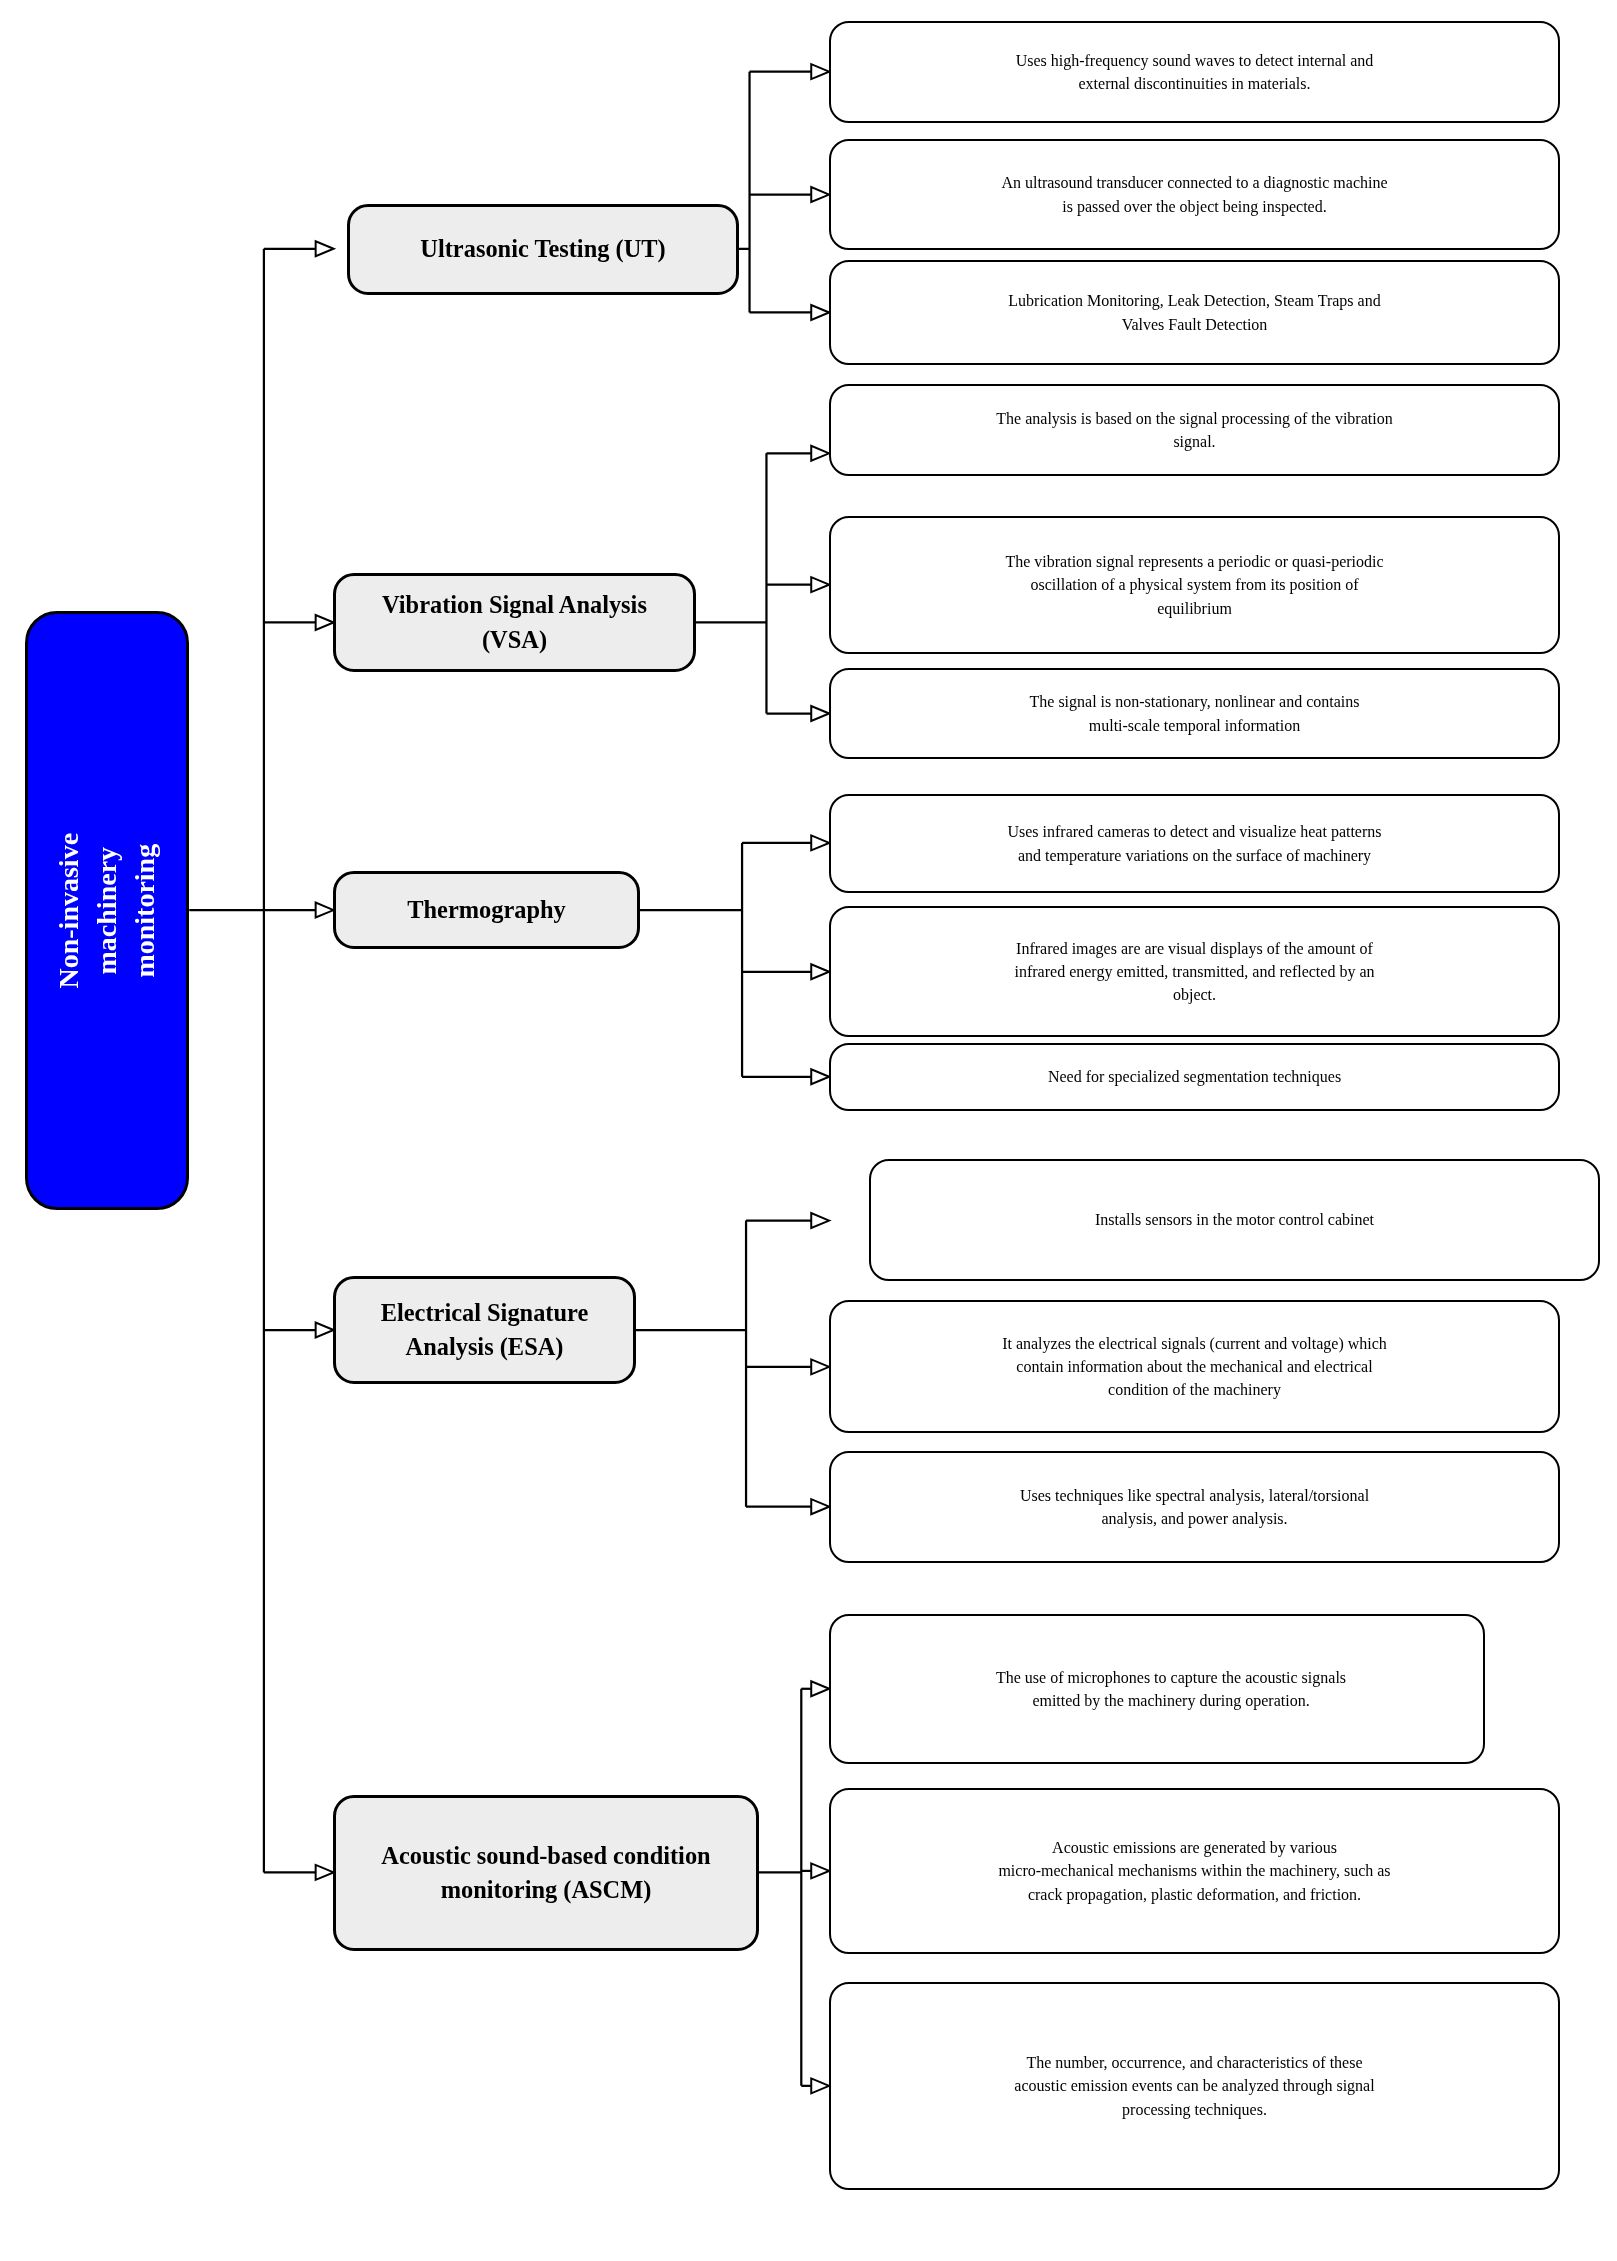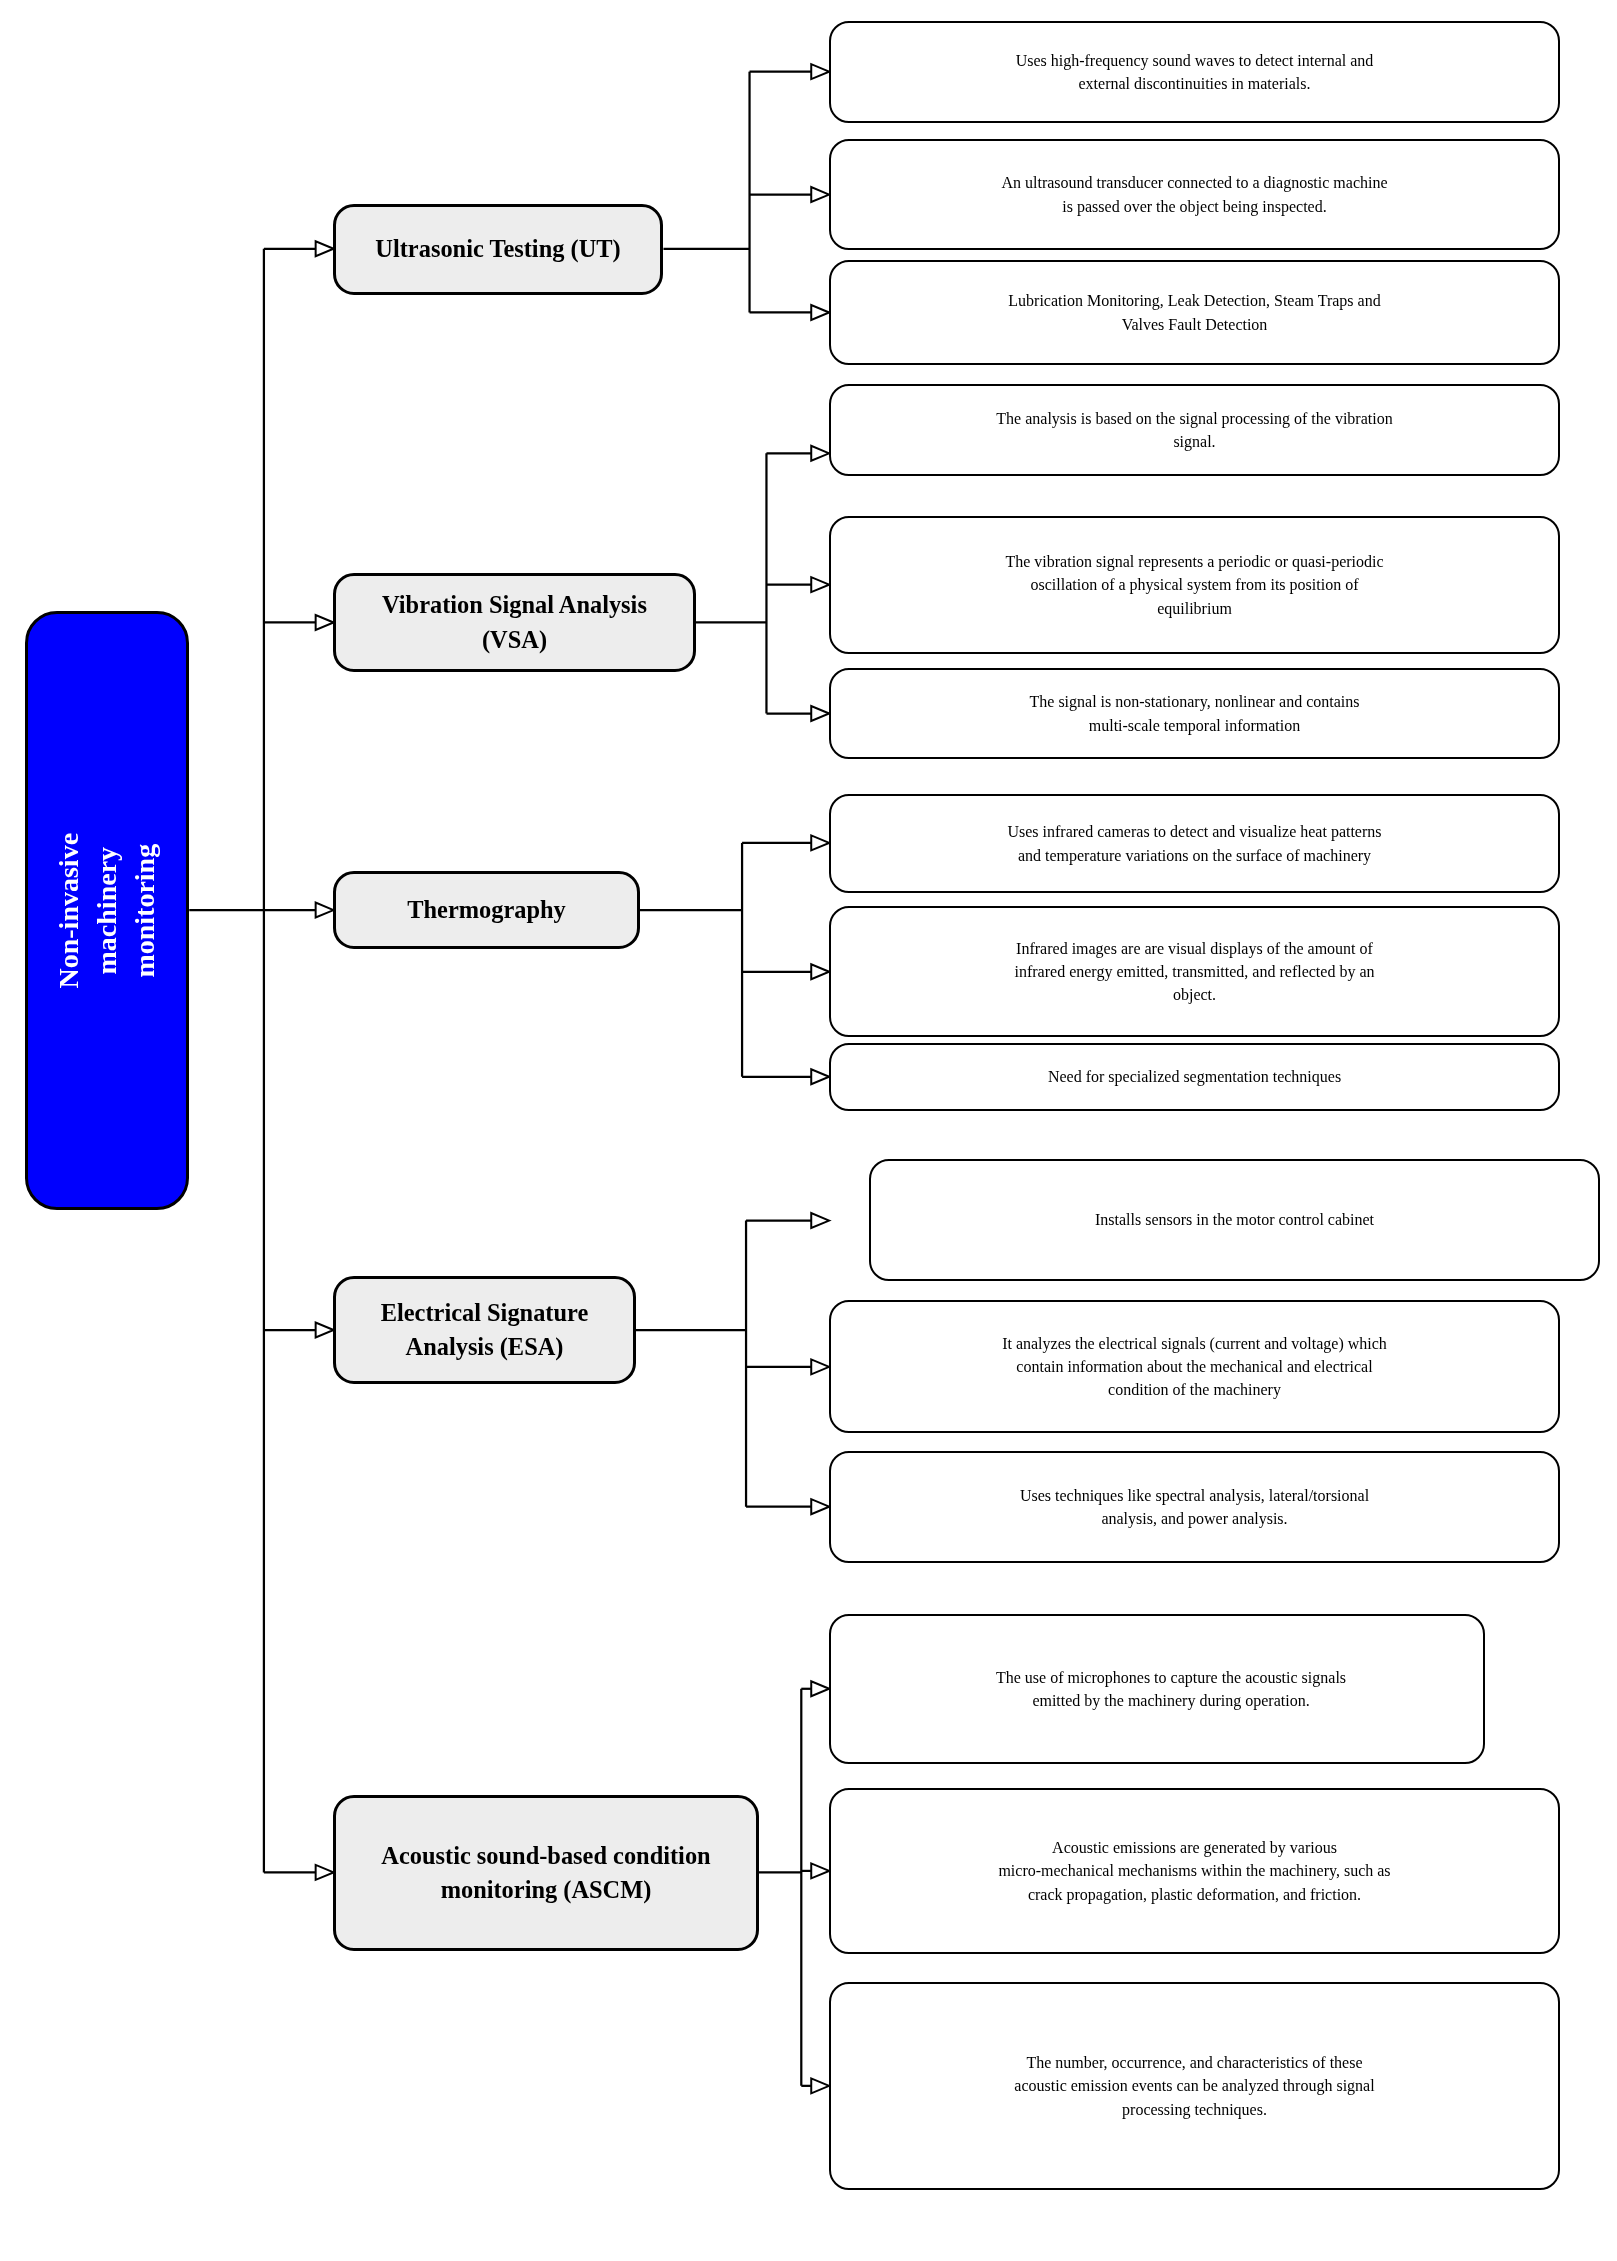--- a/index.html
+++ b/index.html
@@ -140,21 +140,21 @@
       <path d="M 1610 4192 H 1630"></path>
       <polygon points="1666,4192 1630,4177 1630,4207" fill="#ffffff" stroke-width="4"></polygon>
     </g>
   </svg>
 
   <div class="box root" style="left:25px; top:611px; width:164px; height:599px;">
     <div class="vtext">Non-invasive machinery
 monitoring</div>
   </div>
 
-  <div class="box label" style="left:333px; top:204px; width:330px; height:91px;text-align:center;">Ultrasonic Testing (UT)</div>
+  <div class="box label" style="left:347px; top:204px; width:392px; height:91px;text-align:center;">Ultrasonic Testing (UT)</div>
   <div class="box label" style="left:333px; top:573px; width:363px; height:99px;">Vibration Signal Analysis
 (VSA)</div>
   <div class="box label" style="left:333px; top:871px; width:307px; height:78px;">Thermography</div>
   <div class="box label" style="left:333px; top:1276px; width:303px; height:108px;">Electrical Signature
 Analysis (ESA)</div>
   <div class="box label" style="left:333px; top:1795px; width:426px; height:156px;">Acoustic sound-based condition
 monitoring (ASCM)</div>
 
   <div class="box detail" style="left:829px; top:21px; width:731px; height:102px;">Uses high-frequency sound waves to detect internal and
 external discontinuities in materials.</div>

